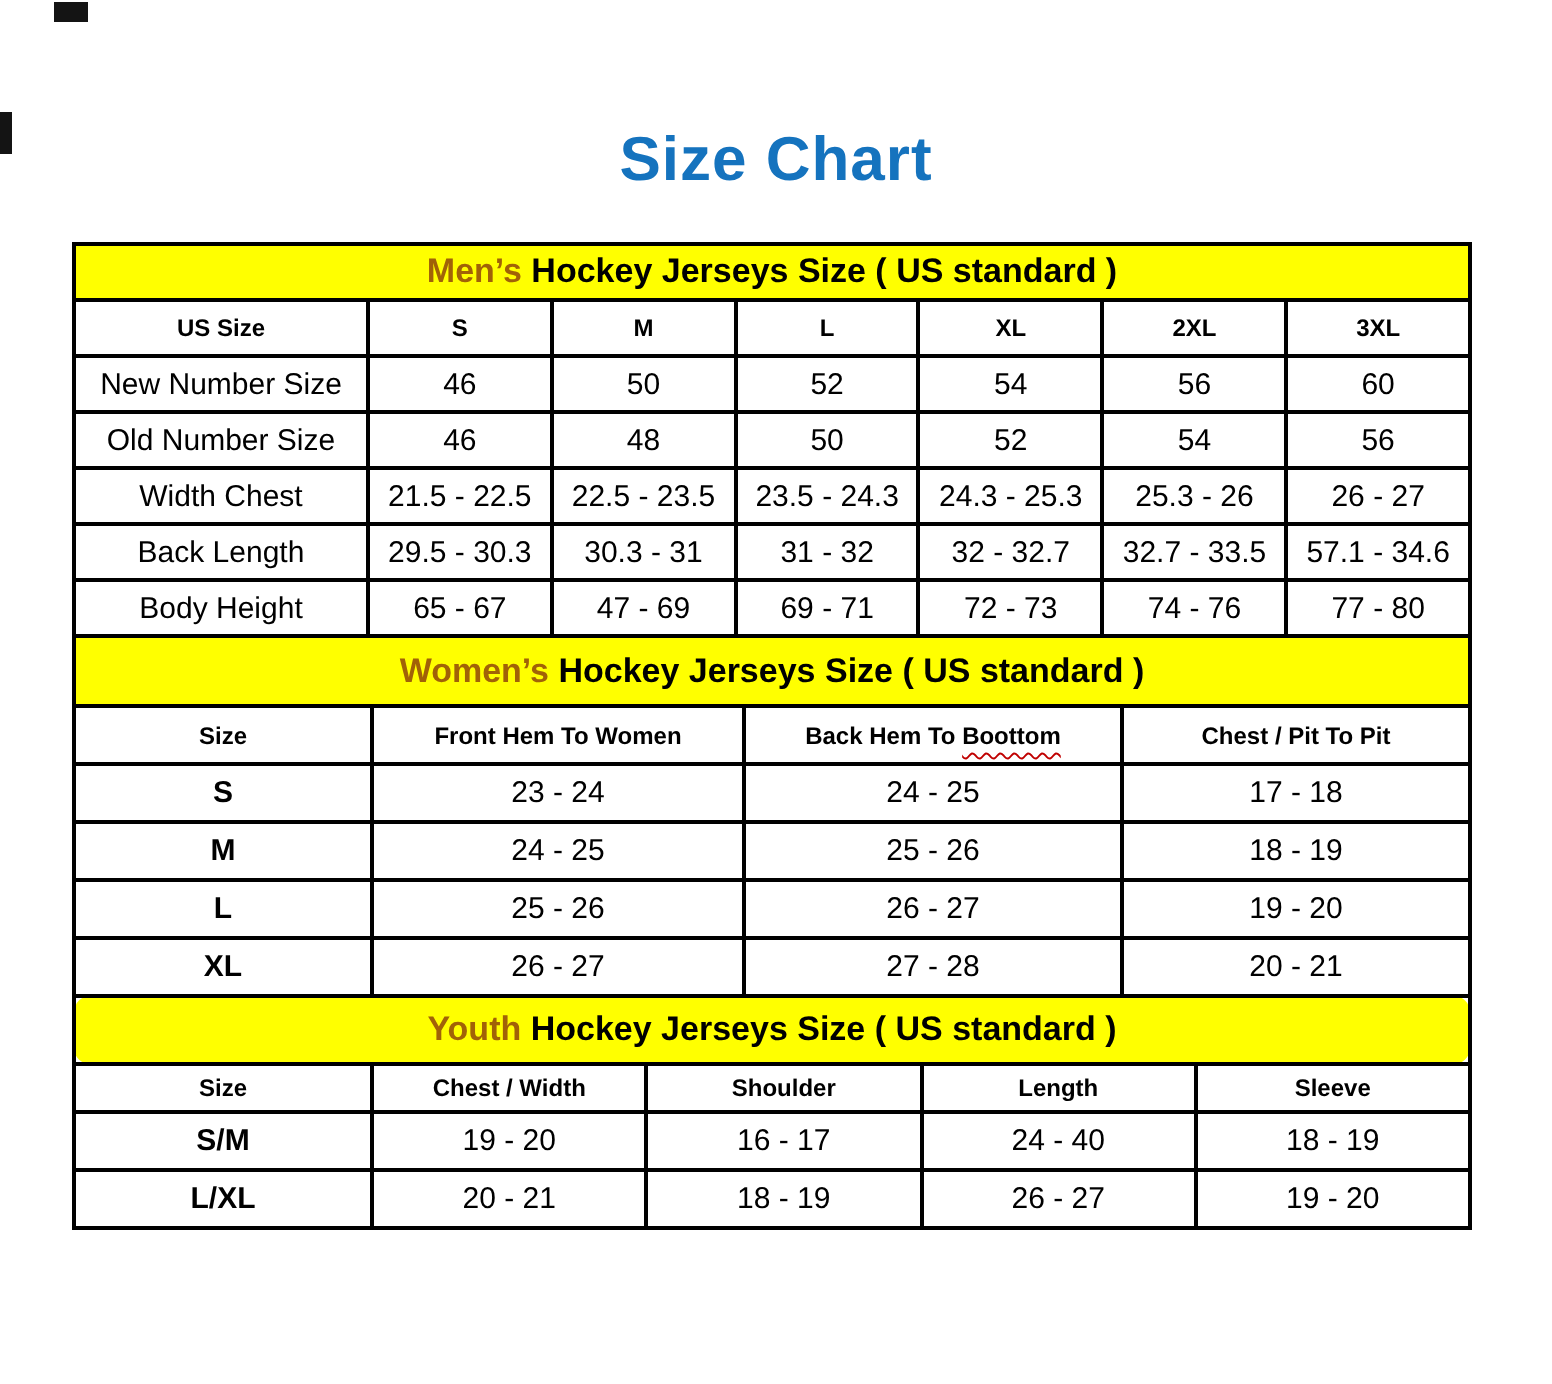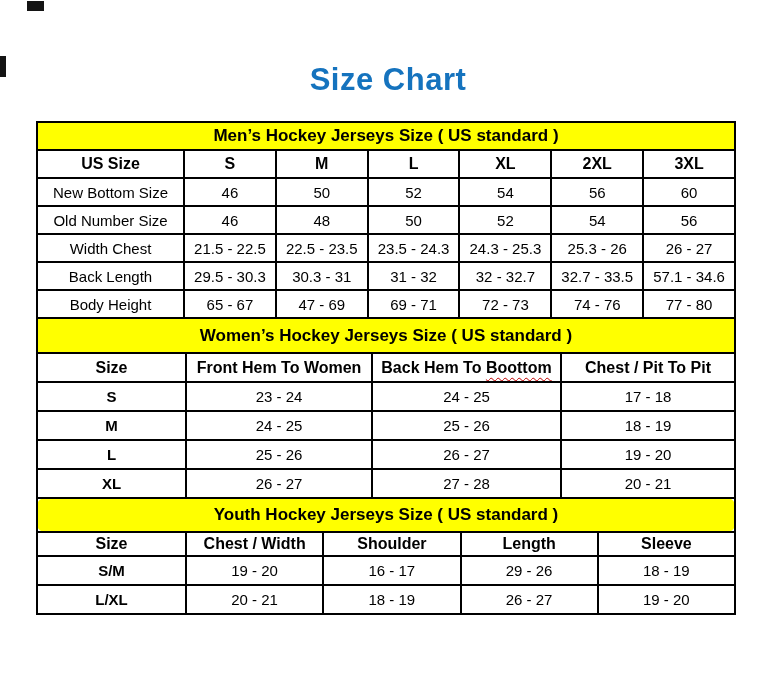--- a/index.html
+++ b/index.html
@@ -24,22 +24,22 @@
   td,th{
     border:2px solid #000;
     text-align:center;vertical-align:middle;
     padding:0 2px;overflow:hidden;white-space:nowrap;
   }
   .banner td{
     background:#FFFF00;font-weight:bold;font-size:17px;height:37px;
   }
   .womens .banner td{height:33px;}
   .youth  .banner td{height:32px;}
-  .hl{color:#000000;}
-  th{font-weight:bold;font-size:16px;}
+  .hl{color:#a16207;}
+  th{font-weight:bold;font-size:12px;}
   td{font-size:15px;}
   .mens  th,.mens  td{height:26px;}
   .womens th,.womens td{height:27px;margin-left:44px;}
   .youth th{height:22px;}
   .youth td{height:27px;border-radius:8px;}
   .lbl{font-weight:normal;}
   .lbl-b{font-weight:bold;}
   .wavy{
     text-decoration:underline wavy #C00000;
     text-decoration-thickness:1px;
@@ -76,21 +76,21 @@
         <tr class="head">
           <th>US Size</th>
           <th>S</th>
           <th>M</th>
           <th>L</th>
           <th>XL</th>
           <th>2XL</th>
           <th>3XL</th>
         </tr>
         <tr>
-          <td class="lbl">New Bottom Size</td>
+          <td class="lbl">New Number Size</td>
           <td>46</td>
           <td>50</td>
           <td>52</td>
           <td>54</td>
           <td>56</td>
           <td>60</td>
         </tr>
         <tr>
           <td class="lbl">Old Number Size</td>
           <td>46</td>
@@ -190,21 +190,21 @@
           <th>Size</th>
           <th>Chest / Width</th>
           <th>Shoulder</th>
           <th>Length</th>
           <th>Sleeve</th>
         </tr>
         <tr>
           <td class="lbl-b">S/M</td>
           <td>19 - 20</td>
           <td>16 - 17</td>
-          <td>29 - 26</td>
+          <td>24 - 40</td>
           <td>18 - 19</td>
         </tr>
         <tr>
           <td class="lbl-b">L/XL</td>
           <td>20 - 21</td>
           <td>18 - 19</td>
           <td>26 - 27</td>
           <td>19 - 20</td>
         </tr>
       </tbody>

